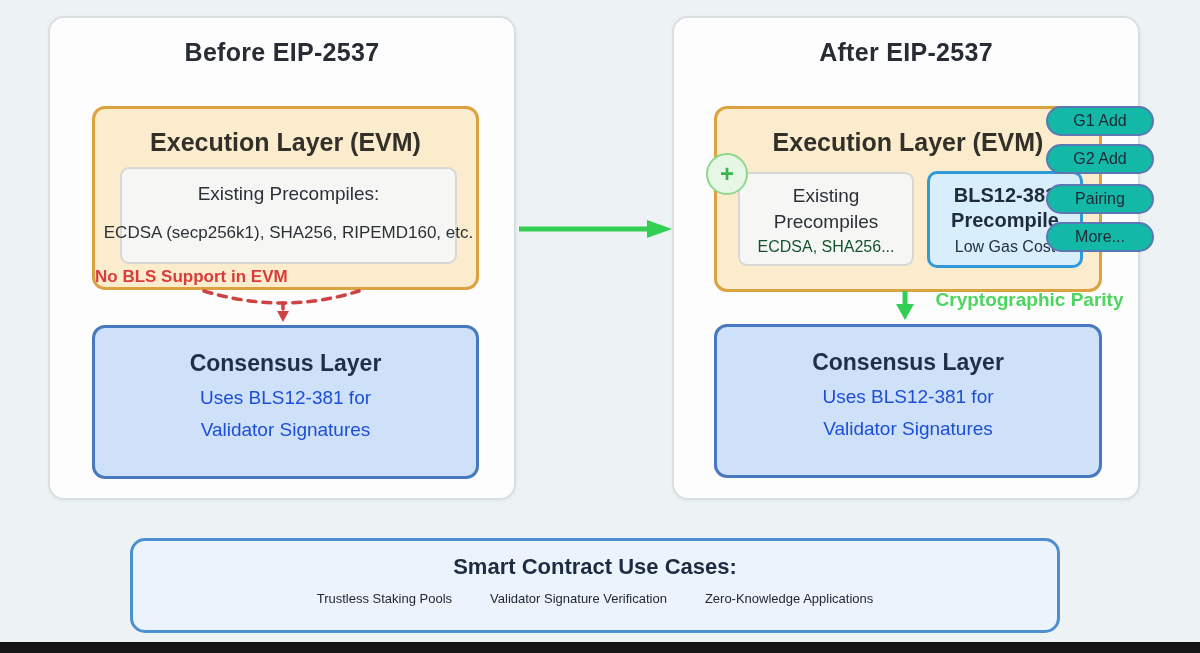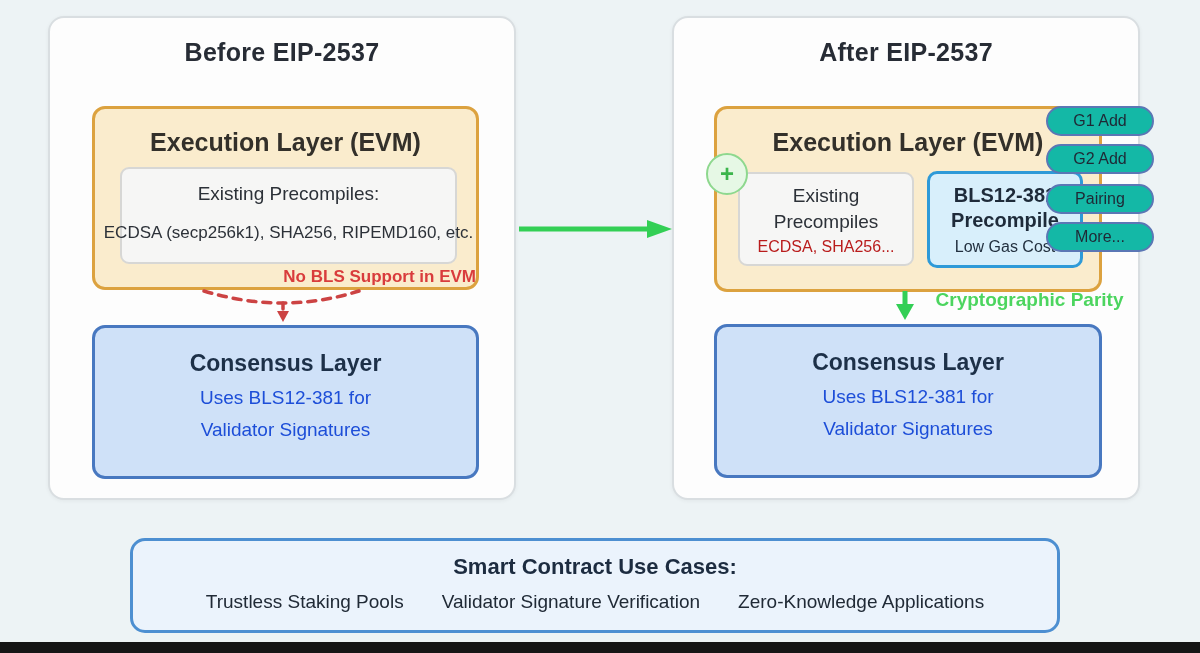--- a/index.html
+++ b/index.html
@@ -58,21 +58,21 @@
     font-size: 19px; color: #2c3138;
   }
   .inner-list {
     position: absolute; top: 54px; left: 50%;
     transform: translateX(-50%);
     white-space: nowrap;
     font-size: 17px; color: #2c3138;
   }
   .warning-label {
     position: absolute; top: 158px; left: 0; width: 100%;
-    text-align: right;
+    text-align: left;
     font-size: 17px; font-weight: bold;
     color: #d93c3c;
   }
   .consensus-box {
     position: absolute;
     background: #cfe1f8;
     border: 3px solid #4878c0;
     border-radius: 13px;
     text-align: center;
   }
@@ -91,21 +91,21 @@
     color: #1d4ed8;
     line-height: 23px;
   }
   
   #right-existing {
     left: 21px; top: 63px; width: 176px; height: 94px;
     text-align: center;
     padding-top: 9px;
   }
   #right-existing .line { display:block; font-size: 19px; line-height: 26px; color:#2c3138; }
-  #right-existing .line-small { display:block; font-size: 16px; line-height: 23px; color:#b91c1c; }
+  #right-existing .line-small { display:block; font-size: 16px; line-height: 23px; color:#14532d; }
   .bls-box {
     position: absolute;
     left: 210px; top: 62px; width: 156px; height: 97px;
     background: #d8effb;
     border: 3px solid #2e9ad8;
     border-radius: 10px;
     text-align: center;
     padding-top: 9px;
   }
   .bls-box .line-bold { display:block; font-size: 20px; font-weight: bold; line-height: 25px; color: #1e2b3a; }
@@ -162,21 +162,21 @@
     display: block;
     margin-top: 13px;
     font-size: 22px; font-weight: bold;
     color: #1d2c40;
   }
   .usecase-items {
     display: flex;
     justify-content: center;
     gap: 38px;
     margin-top: 11px;
-    font-size: 19px;
+    font-size: 13px;
     color: #202a36;
   }
   #arrow-layer {
     position: absolute;
     left: 0; top: 0; width: 1200px; height: 653px;
     z-index: 5;
     pointer-events: none;
   }
   .bottom-bar {
     position: absolute;

